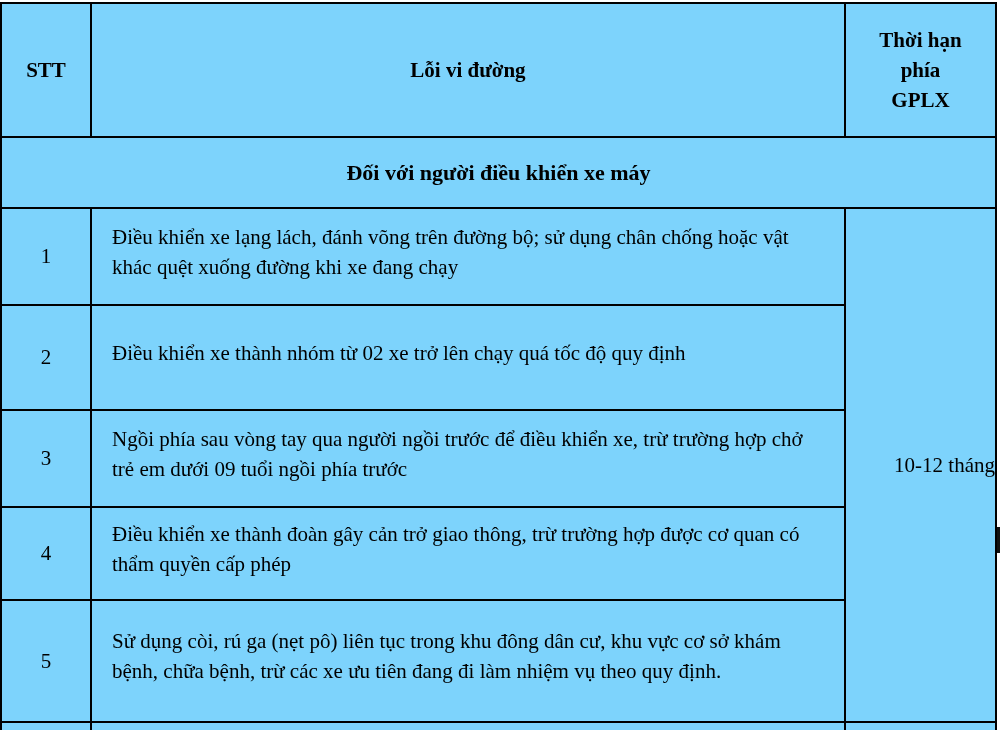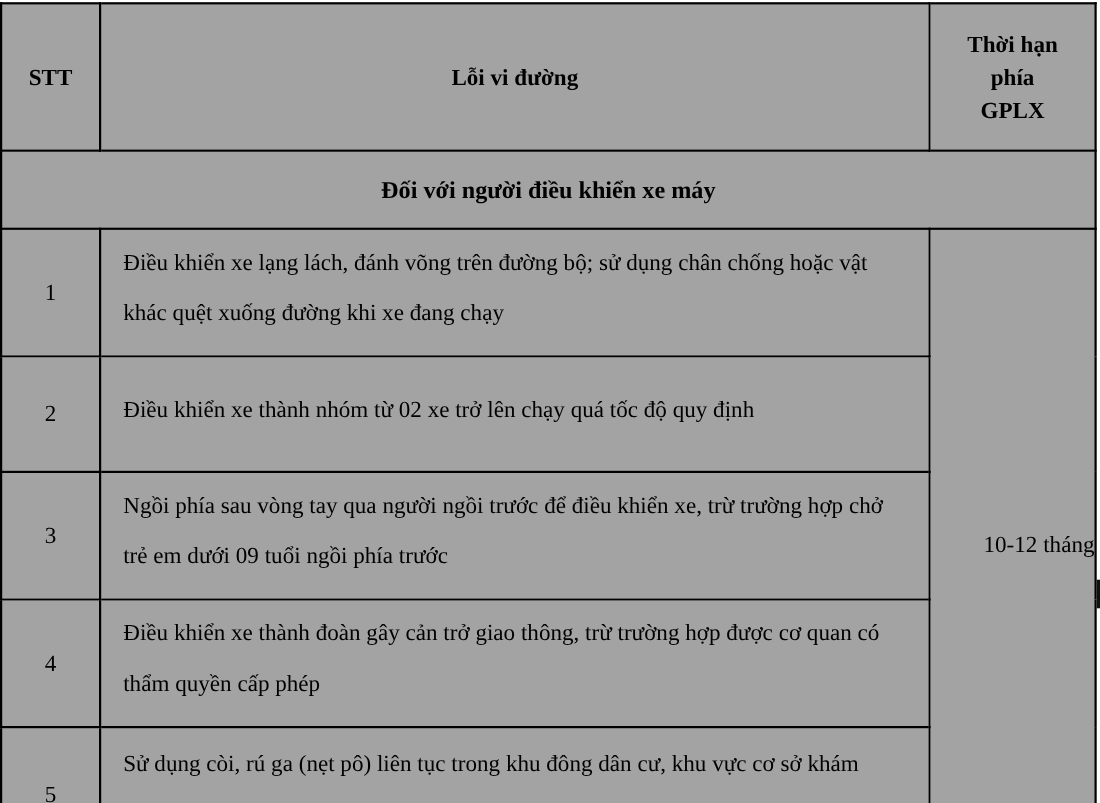--- a/index.html
+++ b/index.html
@@ -20,21 +20,21 @@
   }
   table.vtable {
     border-collapse: collapse;
     table-layout: fixed;
     width: 995px;
     margin-top: 2px;
     margin-left: 0;
   }
   table.vtable td, table.vtable th {
     border: 2px solid #000000;
-    background: #a3a3a3;
+    background: #7dd3fc;
     color: #000000;
     overflow: hidden;
   }
   col.c-no  { width: 90px; }
   col.c-vio { width: 754px; }
   col.c-dur { width: 151px; }
 
   tr.header-row { height: 134px; }
   tr.section-row { height: 71px; }
   tr.row-1 { height: 97px; }
@@ -63,21 +63,21 @@
     padding: 0;
   }
   td.no-cell {
     font-size: 21px;
     text-align: center;
     vertical-align: middle;
     padding: 0;
   }
   td.violation-cell {
     font-size: 21px;
-    line-height: 46px;
+    line-height: 30px;
     text-align: left;
     vertical-align: middle;
     padding: 6px 24px 16px 20px;
   }
   td.duration-cell {
     font-size: 21px;
     text-align: right;
     vertical-align: middle;
     padding: 0 0 0 3px;
     white-space: nowrap;

